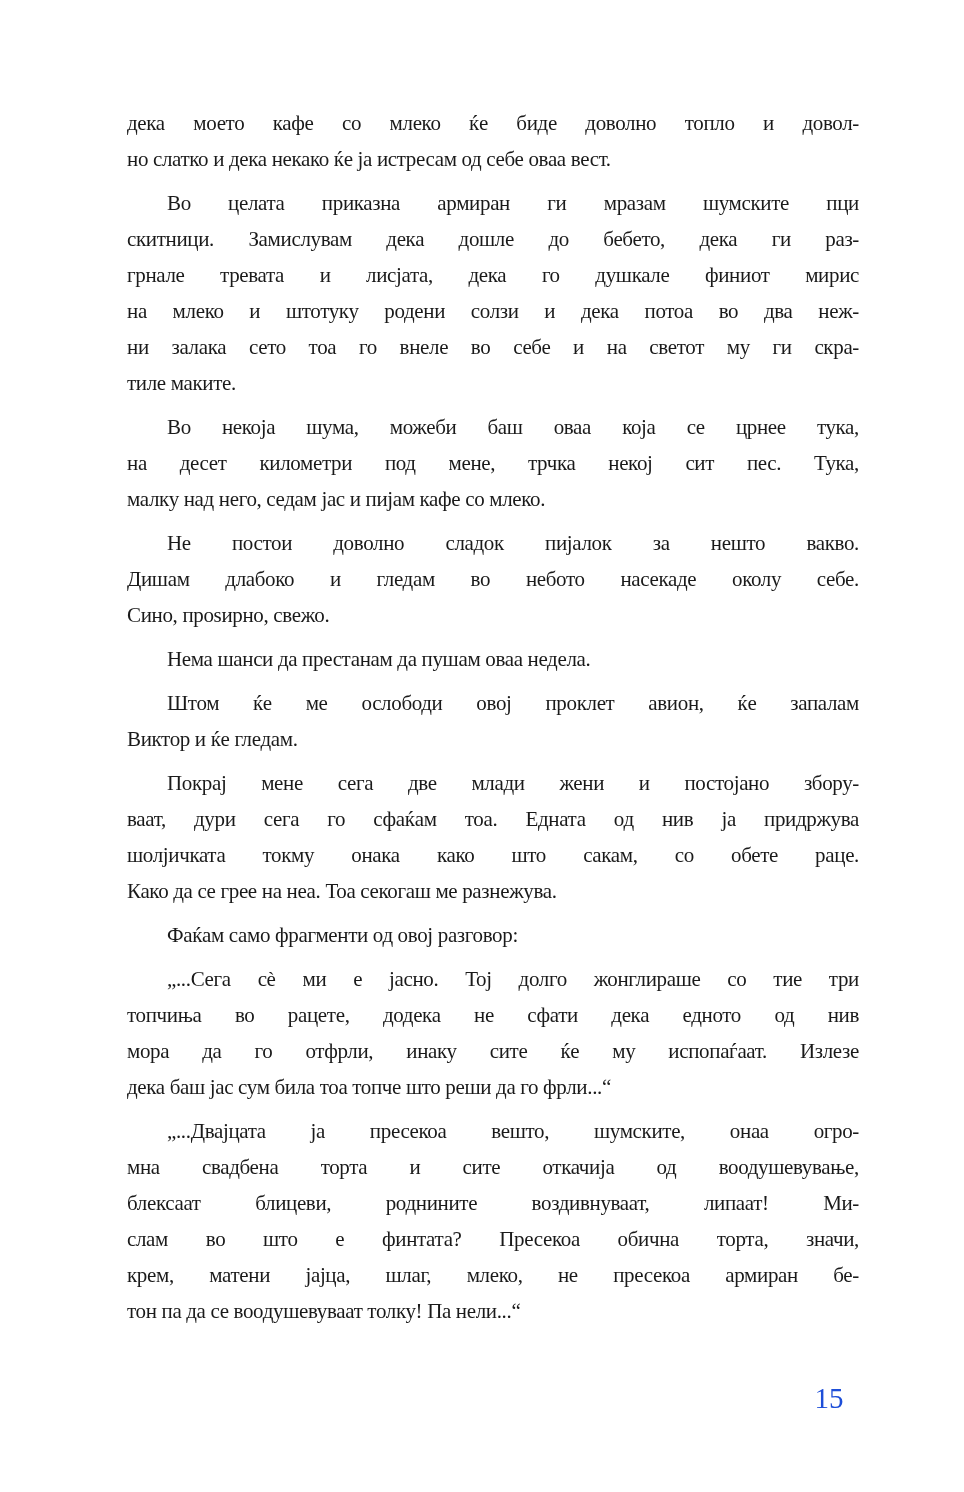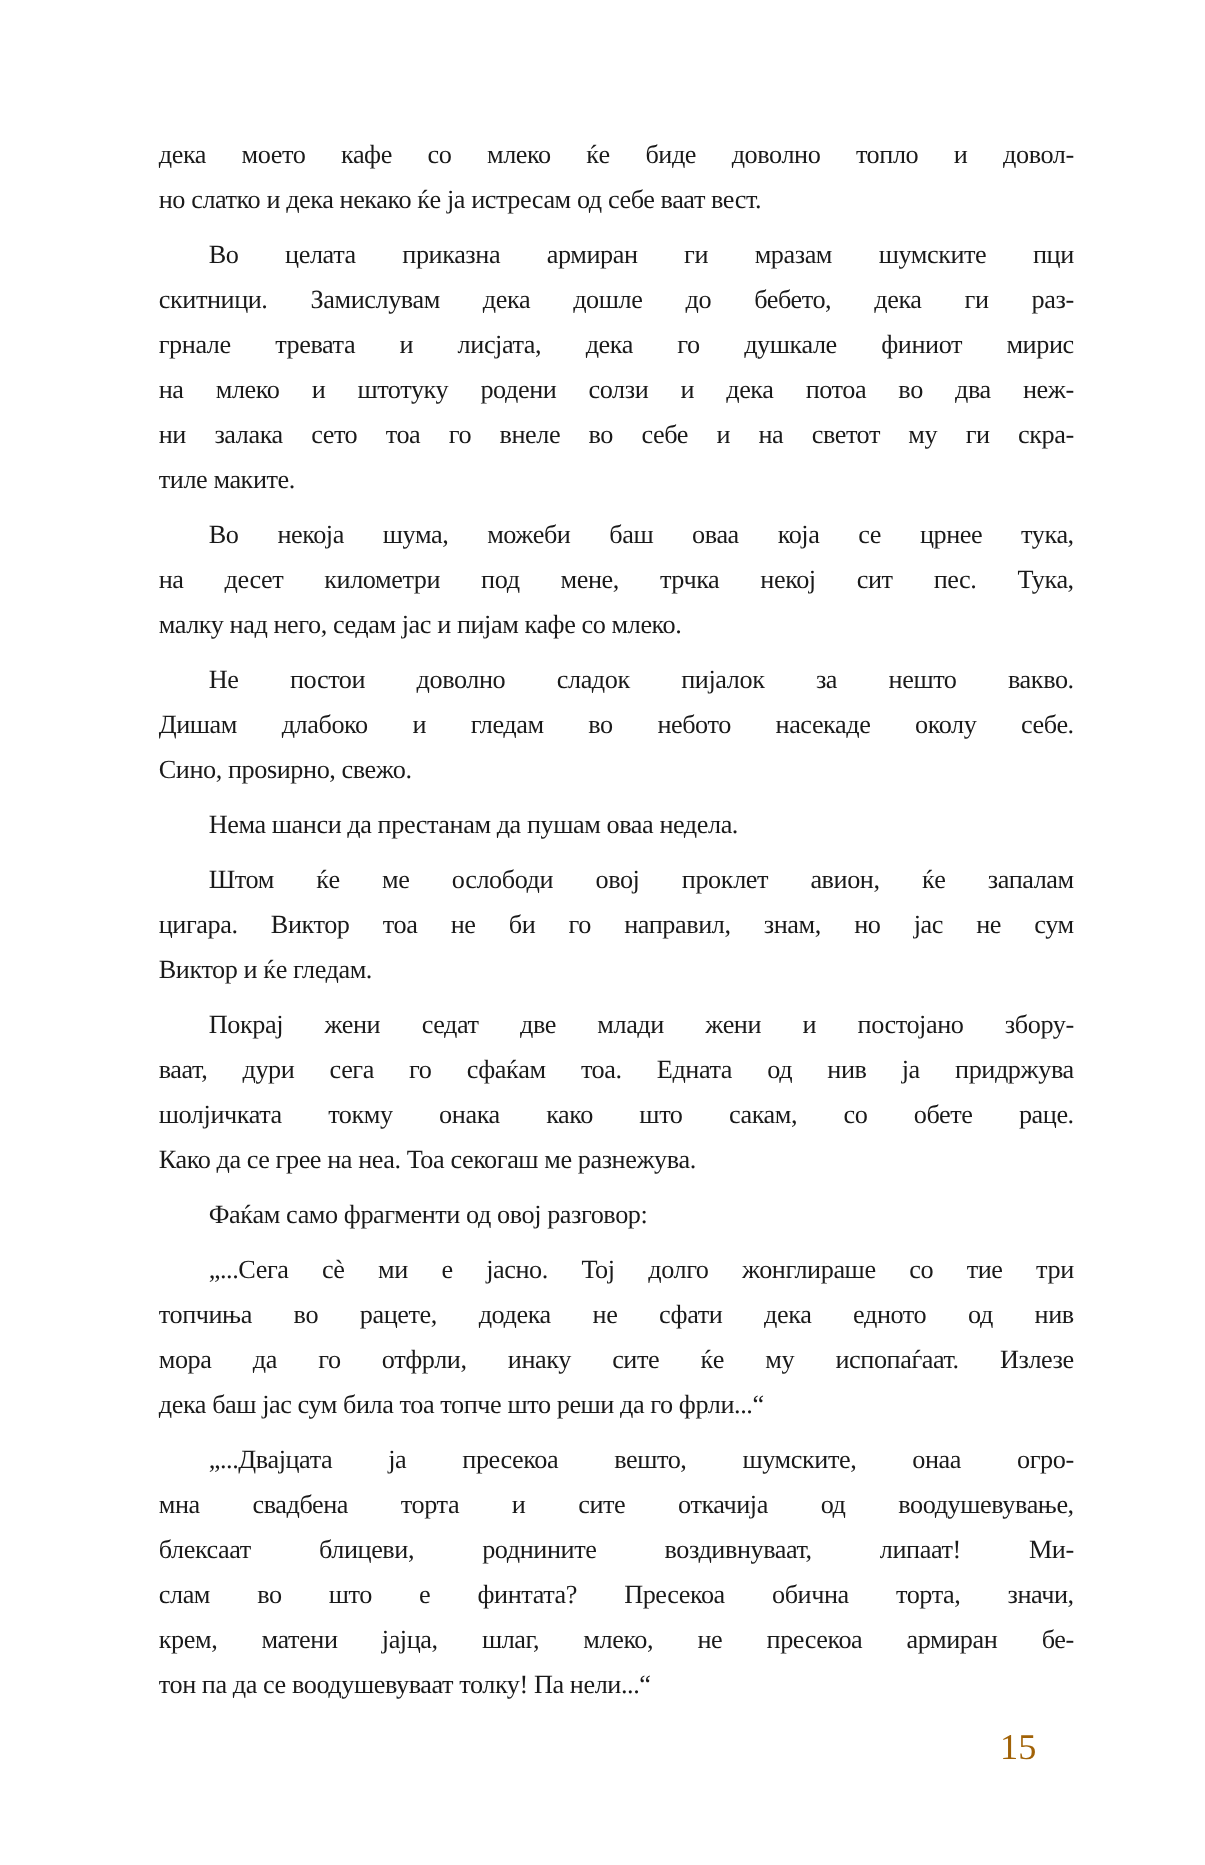--- a/index.html
+++ b/index.html
@@ -12,33 +12,33 @@
     .para { margin: 0 0 8px 0; }
     .line {
       display: block; height: 36px; line-height: 36px;
       white-space: nowrap; text-align: justify; text-align-last: justify;
       letter-spacing: -0.35px;
     }
     .line.last { text-align-last: left; }
     .line.indent { padding-left: 40px; }
     .page-number {
       position: absolute; left: 800px; top: 1382px; width: 58px;
-      text-align: left;
+      text-align: center;
       font-family: "Liberation Serif", "DejaVu Serif", serif;
-      font-size: 29px; color: #a16207;
+      font-size: 29px; color: #1d4ed8;
     }
   </style>
 </head>
 <body>
 
 <div class="page">
 
   <div class="para">
     <span class="line">дека моето кафе со млеко ќе биде доволно топло и довол-</span>
-    <span class="line last">но слатко и дека некако ќе ја истресам од себе ваат вест.</span>
+    <span class="line last">но слатко и дека некако ќе ја истресам од себе оваа вест.</span>
   </div>
 
   <div class="para">
     <span class="line indent">Во целата приказна армиран ги мразам шумските пци</span>
     <span class="line">скитници. Замислувам дека дошле до бебето, дека ги раз-</span>
     <span class="line">грнале тревата и лисјата, дека го душкале финиот мирис</span>
     <span class="line">на млеко и штотуку родени солзи и дека потоа во два неж-</span>
     <span class="line">ни залака сето тоа го внеле во себе и на светот му ги скра-</span>
     <span class="line last">тиле макитe.</span>
   </div>
@@ -54,26 +54,25 @@
     <span class="line">Дишам длабоко и гледам во небото насекаде околу себе.</span>
     <span class="line last">Сино, проѕирно, свежо.</span>
   </div>
 
   <div class="para">
     <span class="line indent last">Нема шанси да престанам да пушам оваа недела.</span>
   </div>
 
   <div class="para">
     <span class="line indent">Штом ќе ме ослободи овој проклет авион, ќе запалам</span>
-    <span class="line">цигара. Виктор тоа не би го направил, знам, но јас не сум</span>
     <span class="line last">Виктор и ќе гледам.</span>
   </div>
 
   <div class="para">
-    <span class="line indent">Покрај жени седат две млади жени и постојано збору-</span>
+    <span class="line indent">Покрај мене сега две млади жени и постојано збору-</span>
     <span class="line">ваат, дури сега го сфаќам тоа. Едната од нив ја придржува</span>
     <span class="line">шолјичката токму онака како што сакам, со обете раце.</span>
     <span class="line last">Како да се грее на неа. Тоа секогаш ме разнежува.</span>
   </div>
 
   <div class="para">
     <span class="line indent last">Фаќам само фрагменти  од овој разговор:</span>
   </div>
 
   <div class="para">

